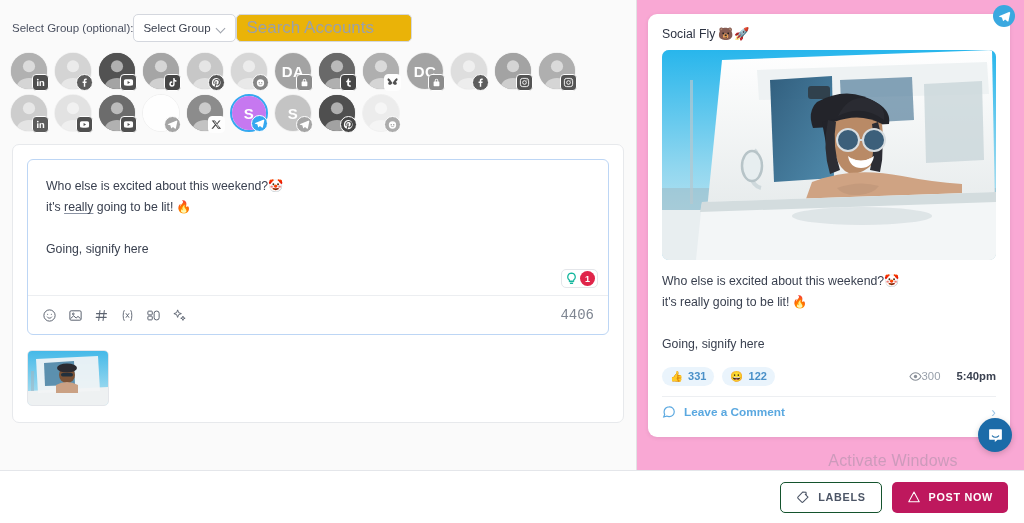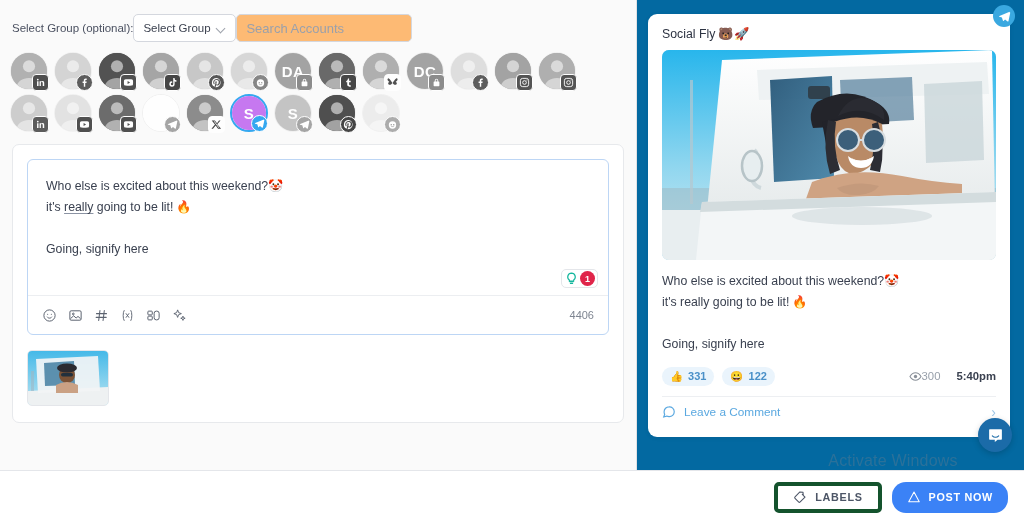--- a/index.html
+++ b/index.html
@@ -33,22 +33,22 @@
   }
   .chev { width: 9px; height: 9px; position: relative; opacity: .65; }
   .chev::before {
     content: ""; position: absolute; left: 0; top: 1px;
     width: 6px; height: 6px;
     border-left: 1.4px solid #6b7280; border-bottom: 1.4px solid #6b7280;
     transform: rotate(-45deg);
   }
   .search-accounts {
     width: 176px; height: 28px; padding: 0 9px;
-    background: #fdba74; border: 1px solid #d4d7de; border-radius: 5px;
-    font-size: 13px; color: #3c4250; outline: none;
+    background: #eab308; border: 1px solid #d4d7de; border-radius: 5px;
+    font-size: 17px; color: #3c4250; outline: none;
   }
   .search-accounts::placeholder { color: #9aa0ab; }
 
   
   .avatar-rows { padding: 10px 0 0 10px; }
   .avatar-row { display: flex; gap: 6px; margin-bottom: 4px; }
   .acct {
     position: relative; width: 38px; height: 38px; flex: 0 0 38px;
     border-radius: 50%; background: #fff;
     border: 1.5px solid #eceef1;
@@ -103,30 +103,30 @@
   }
   .editor-toolbar {
     position: absolute; left: 0; right: 0; bottom: 0; height: 39px;
     border-top: 1px solid #eceef1;
     display: flex; align-items: center; justify-content: space-between;
     padding: 0 14px;
   }
   .tool-icons { display: flex; align-items: center; gap: 11px; }
   .ticon { width: 15px; height: 15px; color: #5c6370; display: flex; align-items: center; justify-content: center; }
   .ticon svg { width: 15px; height: 15px; display: block; }
-  .char-count { font-size: 11px; color: #7e8591; }
+  .char-count { font-size: 14px; color: #7e8591; font-family: Liberation Mono, monospace; }
 
   .attach-row { position: absolute; left: 14px; top: 205px; }
   .thumb {
     width: 82px; height: 56px; border-radius: 5px; overflow: hidden;
     border: 1px solid #e4e6ea; position: relative;
   }
 
   
-  .right-col { position: absolute; left: 637px; top: 0; width: 387px; height: 470px; background: #0369a1; }
+  .right-col { position: absolute; left: 637px; top: 0; width: 387px; height: 470px; background: #f9a8d4; }
   .tg-corner {
     position: absolute; right: 9px; top: 5px;
     width: 22px; height: 22px; border-radius: 50%;
     background: #3aa8e0; display: flex; align-items: center; justify-content: center;
     z-index: 5;
   }
   .tg-corner svg { width: 13px; height: 13px; }
   .preview-card {
     position: absolute; left: 11px; top: 14px; width: 362px;
     background: #fff; border-radius: 9px;
@@ -149,21 +149,21 @@
   .react-pill .emo { font-size: 10.5px; }
   .pv-meta { margin-left: auto; display: flex; align-items: center; gap: 0; }
   .eye { width: 13px; height: 13px; color: #8a9099; }
   .eye svg { width: 13px; height: 13px; display: block; }
   .views { font-size: 11.3px; color: #98a0ab; }
   .time { font-size: 11.3px; color: #3a4150; font-weight: 700; margin-left: 16px; }
   .pv-sep { height: 1px; background: #edeff2; margin: 10px 0 0 0; }
   .pv-comment { display: flex; align-items: center; height: 30px; }
   .cm-bubble { width: 14px; height: 14px; margin-right: 8px; }
   .cm-bubble svg { width: 14px; height: 14px; display: block; }
-  .cm-text { font-size: 11.8px; color: #5aa8e0; font-weight: 400; }
+  .cm-text { font-size: 11.8px; color: #5aa8e0; font-weight: 700; }
   .cm-chev { margin-left: auto; color: #9fc6e6; font-size: 14px; line-height: 1; }
 
   
   .intercom {
     position: absolute; right: 12px; bottom: 71px;
     width: 34px; height: 34px; border-radius: 50%;
     background: #1b6ba8; display: flex; align-items: center; justify-content: center;
     box-shadow: 0 2px 6px rgba(0,0,0,.18); z-index: 9;
   }
   .intercom svg { width: 17px; height: 17px; }
@@ -183,22 +183,22 @@
     background: #fff; border-top: 1px solid #e4e6ea;
     display: flex; align-items: center; justify-content: flex-end;
     padding-right: 16px; gap: 10px; z-index: 6;
   }
   .fbtn {
     height: 31px; display: flex; align-items: center; gap: 8px;
     padding: 0 15px; border-radius: 5px;
     font-size: 10.8px; font-weight: 700; letter-spacing: .7px;
   }
   .fbtn svg { width: 14px; height: 14px; display: block; }
-  .fbtn.outline { background: #fff; border: 4px solid #14532d; color: #4c5566; }
-  .fbtn.primary { background: #3b82f6; color: #fff; border-radius: 14px; }
+  .fbtn.outline { background: #fff; border: 1px solid #14532d; color: #4c5566; }
+  .fbtn.primary { background: #be185d; color: #fff; }
   .fbtn.warn { background: #f4a742; color: #fff; }
   .pick-wrap { position: relative; }
   .anno-box {
     position: absolute; left: -7px; top: -11px; right: -7px; bottom: -11px;
     border: 3px solid #e81d1d; border-radius: 2px; pointer-events: none;
   }
 </style>
 </head>
 <body>
 

